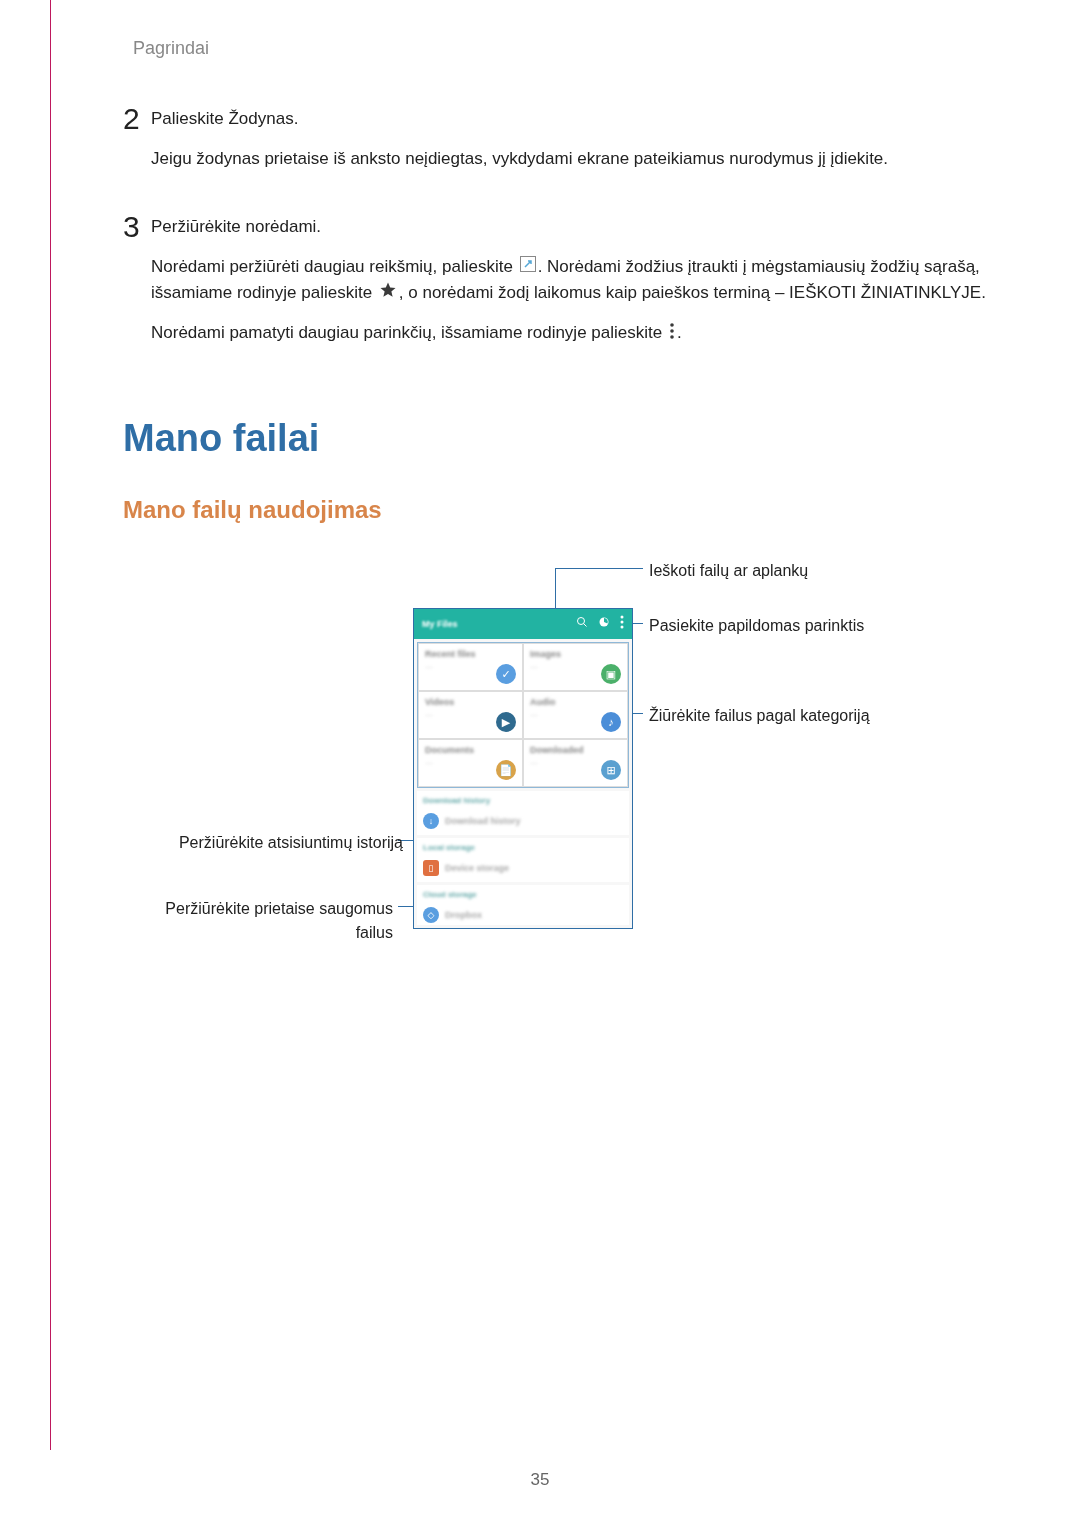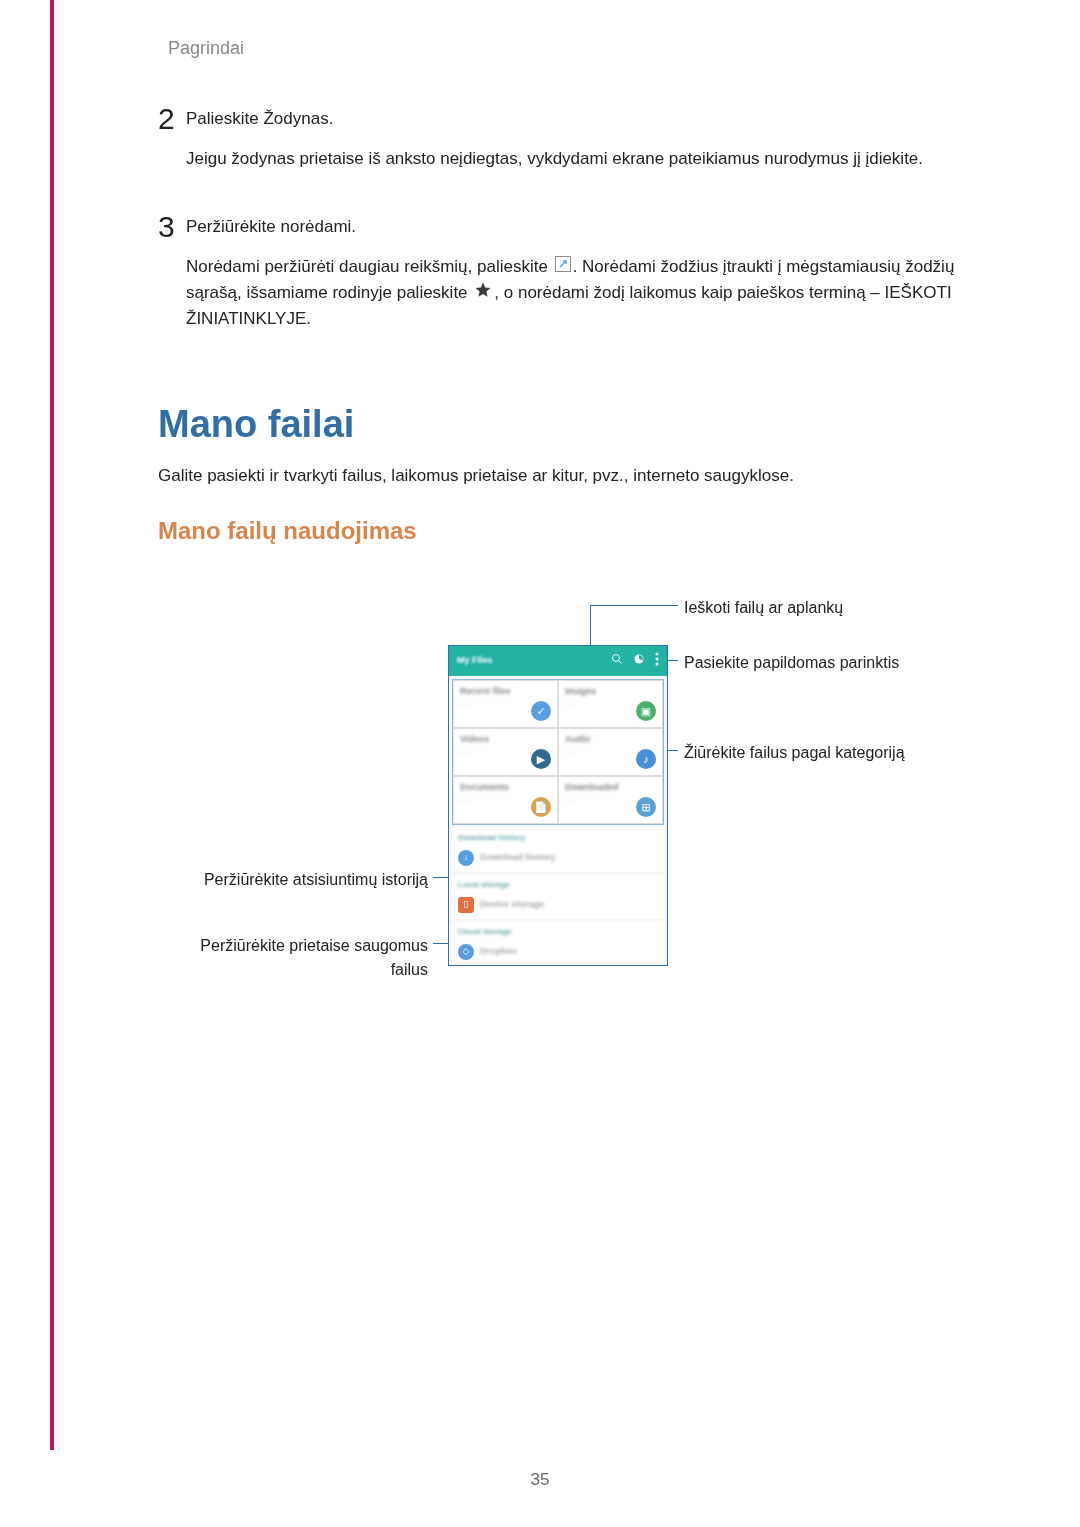--- a/index.html
+++ b/index.html
@@ -9,22 +9,22 @@
     color: #222;
     font-size: 17px;
     line-height: 1.5;
     width: 1080px;
     height: 1527px;
     box-sizing: border-box;
     position: relative;
     background: #fff;
   }
   .page {
-    padding: 35px 70px 0 104px;
-    border-left: 4px solid #be185d;
+    padding: 35px 70px 0 72px;
+    border-left: 1px solid #be185d;
     margin-left: 50px;
     min-height: 1450px;
     box-sizing: border-box;
   }
   .header {
     color: #888;
     font-size: 18px;
     margin-bottom: 40px;
     margin-left: 10px;
   }
@@ -60,21 +60,21 @@
   .intro { margin: 0 0 25px 0; }
   h2.sub-title {
     color: #d8854a;
     font-size: 24px;
     font-weight: bold;
     margin: 25px 0 10px 0;
   }
   .diagram-wrap {
     position: relative;
     height: 430px;
-    margin-top: 46px;
+    margin-top: 30px;
   }
   .screenshot {
     position: absolute;
     left: 290px;
     top: 50px;
     width: 218px;
     border: 1px solid #2f6ea6;
     background: #f7f7f7;
     font-size: 9px;
   }
@@ -178,42 +178,48 @@
     <div class="step-body">
       <p>Peržiūrėkite norėdami.</p>
       <p>
         <span>Norėdami peržiūrėti daugiau reikšmių, palieskite </span><span class="icon-box"><svg width="16" height="16">
               <rect x="0.5" y="0.5" width="15" height="15" fill="#fff" stroke="#888"></rect>
               <path d="M5 11 L11 5 M8 5 H11 V8" stroke="#57a8d6" stroke-width="1.5" fill="none"></path>
             </svg></span><span>. Norėdami žodžius įtraukti į mėgstamiausių žodžių sąrašą, išsamiame rodinyje palieskite </span><span class="icon-box"><svg width="18" height="18" viewBox="0 0 24 24">
               <path d="M12 2 L14.9 8.6 L22 9.3 L16.5 14 L18.2 21 L12 17.3 L5.8 21 L7.5 14 L2 9.3 L9.1 8.6 Z" fill="#3a3a3a"></path>
             </svg></span><span>, o norėdami žodį laikomus kaip paieškos terminą – </span><span class="bold">IEŠKOTI ŽINIATINKLYJE</span><span>.</span>
       </p>
+      <p>
+        <span>Norėdami pamatyti daugiau parinkčių, išsamiame rodinyje palieskite </span><span class="icon-box"><svg width="6" height="16">
+              <circle cx="3" cy="2" r="1.8" fill="#3a3a3a"></circle>
+              <circle cx="3" cy="8" r="1.8" fill="#3a3a3a"></circle>
+              <circle cx="3" cy="14" r="1.8" fill="#3a3a3a"></circle>
+            </svg></span><span>.</span>
+      </p>
     </div>
   </div>
 
   <h1 class="section-title">Mano failai</h1>
-  <p class="intro">Galite pasiekti ir tvarkyti failus, laikomus prietaise ar kitur, pvz., interneto saugyklose.</p>
 
   <h2 class="sub-title">Mano failų naudojimas</h2>
 
   <div class="diagram-wrap">
 
     <div class="line vline" style="left:432px; top:10px; height:45px;"></div>
     <div class="line hline" style="left:432px; top:10px; width:88px;"></div>
     <div class="callout" style="left:526px; top:1px;">Ieškoti failų ar aplankų</div>
 
     <div class="line hline" style="left:503px; top:65px; width:17px;"></div>
     <div class="callout" style="left:526px; top:56px;">Pasiekite papildomas parinktis</div>
 
     <div class="line hline" style="left:505px; top:155px; width:15px;"></div>
     <div class="callout" style="left:526px; top:146px;">Žiūrėkite failus pagal kategoriją</div>
 
     <div class="line hline" style="left:275px; top:282px; width:15px;"></div>
-    <div class="callout" style="left:30px; top:273px; text-align:right; width:240px;">Peržiūrėkite atsisiuntimų istoriją</div>
+    <div class="callout" style="left:40px; top:273px; text-align:right; width:240px;">Peržiūrėkite atsisiuntimų istoriją</div>
 
     <div class="line hline" style="left:275px; top:348px; width:15px;"></div>
     <div class="callout" style="left:10px; top:339px; text-align:right; width:260px;">Peržiūrėkite prietaise saugomus failus</div>
 
     <div class="screenshot">
       <div class="ss-header">
         <span class="ss-title">My Files</span>
         <span class="ss-icon"><svg width="12" height="12" viewBox="0 0 24 24">
               <circle cx="10" cy="10" r="7" stroke="#fff" stroke-width="2" fill="none"></circle>
               <line x1="15" y1="15" x2="21" y2="21" stroke="#fff" stroke-width="2"></line>

